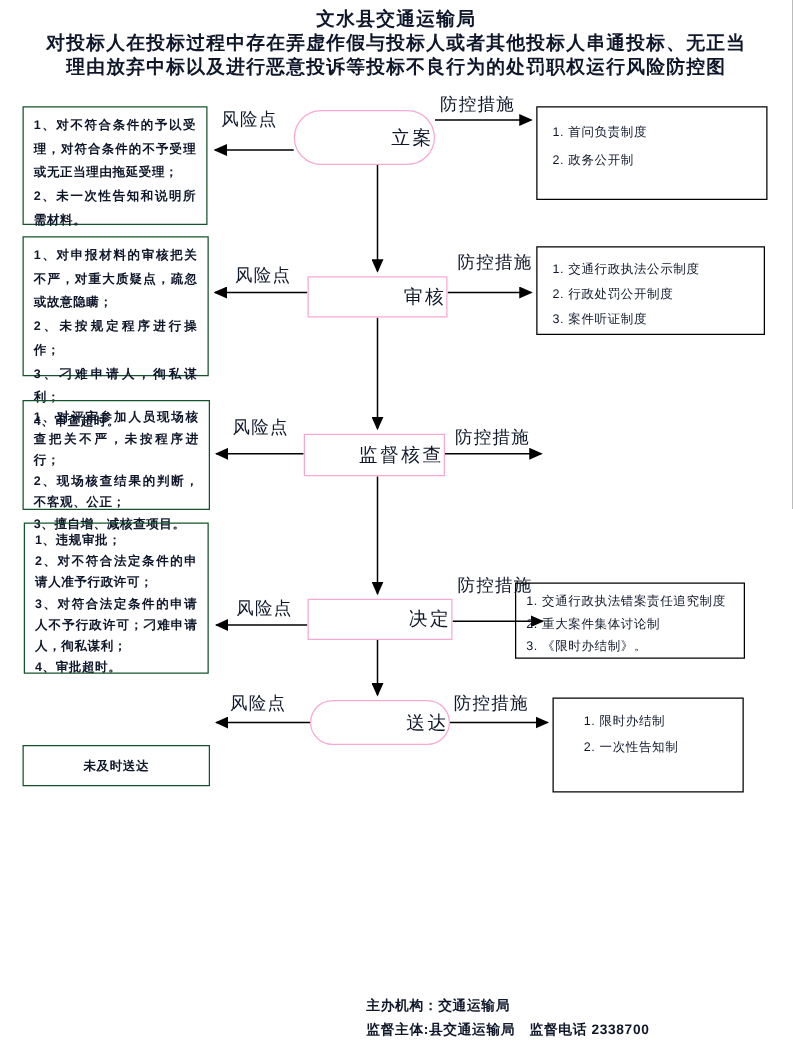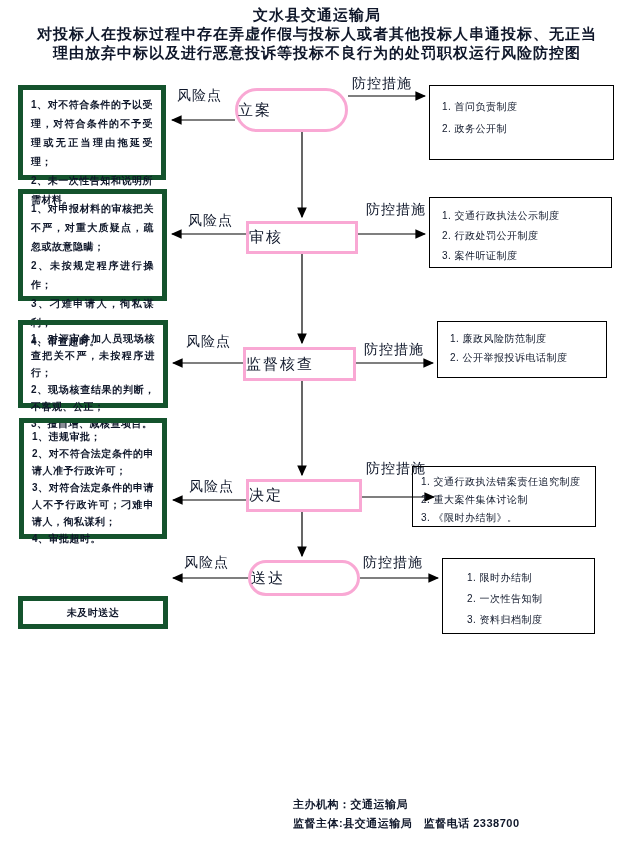--- a/index.html
+++ b/index.html
@@ -21,43 +21,43 @@
   .title-line{
     position:absolute;left:0;width:634px;
     text-align:center;font-size:15px;font-weight:bold;letter-spacing:1px;
     white-space:nowrap;
   }
   .t2{top:25px;}
   .t3{top:44px;}
 
   .risk-box{
     position:absolute;
-    border:5px solid #14532d;
+    border:1px solid #14532d;
     box-sizing:border-box;
     font-size:10px;font-weight:600;letter-spacing:.5px;
     padding:5px 8px 0 8px;
     text-align:justify;
   }
   .risk-item{margin:0;}
   .risk-center{display:flex;align-items:center;justify-content:center;text-align:right;padding:0;margin-top:36px;}
 
   .measure-box{
     position:absolute;
     border:1px solid #000;
     box-sizing:border-box;
     font-size:10px;font-weight:400;letter-spacing:.5px;
     padding:8px 6px 0 12px;
   }
   .measure-item{margin:0;}
 
   .shape{
     position:absolute;
-    border:3px solid #f9a8d4;
+    border:1px solid #f9a8d4;
     box-sizing:border-box;
-    display:flex;align-items:center;justify-content:flex-start;
+    display:flex;align-items:center;justify-content:flex-end;
     font-size:15px;letter-spacing:2px;
     background:#fff;
   }
   .stadium{border-radius:22px;}
   .stadium-sm{border-radius:18px;}
 
   .flow-label{
     position:absolute;
     font-size:14px;letter-spacing:1px;
     white-space:nowrap;
@@ -137,24 +137,20 @@
   <div class="risk-box" style="left:18px;top:320px;width:150px;height:88px;line-height:17px;">
     <div class="risk-item">1、对评审参加人员现场核查把关不严，未按程序进行；</div>
     <div class="risk-item">2、现场核查结果的判断，不客观、公正；</div>
     <div class="risk-item">3、擅自增、减核查项目。</div>
   </div>
   <div class="flow-label" style="left:186px;top:333px;">风险点</div>
   <div class="shape" style="left:243px;top:347px;width:113px;height:34px;">
     <span>监督核查</span>
   </div>
   <div class="flow-label" style="left:364px;top:341px;">防控措施</div>
-  <div class="measure-box" style="left:437px;top:321px;width:170px;height:57px;line-height:19px;padding-top:7px;">
-    <div class="measure-item">1. 廉政风险防范制度</div>
-    <div class="measure-item">2. 公开举报投诉电话制度</div>
-  </div>
 
   <div class="risk-box" style="left:19px;top:418px;width:148px;height:121px;line-height:17px;">
     <div class="risk-item">1、违规审批；</div>
     <div class="risk-item">2、对不符合法定条件的申请人准予行政许可；</div>
     <div class="risk-item">3、对符合法定条件的申请人不予行政许可；刁难申请人，徇私谋利；</div>
     <div class="risk-item">4、审批超时。</div>
   </div>
   <div class="flow-label" style="left:189px;top:478px;">风险点</div>
   <div class="shape" style="left:246px;top:479px;width:116px;height:33px;">
     <span>决定</span>
@@ -170,19 +166,18 @@
     <div class="risk-item">未及时送达</div>
   </div>
   <div class="flow-label" style="left:184px;top:554px;">风险点</div>
   <div class="shape stadium-sm" style="left:248px;top:560px;width:112px;height:36px;">
     <span>送达</span>
   </div>
   <div class="flow-label" style="left:363px;top:554px;">防控措施</div>
   <div class="measure-box" style="left:442px;top:558px;width:153px;height:76px;line-height:21px;padding-top:8px;padding-left:24px;">
     <div class="measure-item">1. 限时办结制</div>
     <div class="measure-item">2. 一次性告知制</div>
-    <div class="measure-item">3. 资料归档制度</div>
   </div>
 
   <div class="footer-line" style="left:293px;top:797px;">主办机构：交通运输局</div>
   <div class="footer-line" style="left:293px;top:816px;">监督主体:县交通运输局　监督电话 2338700</div>
 
 </div>
 
 </body></html>

